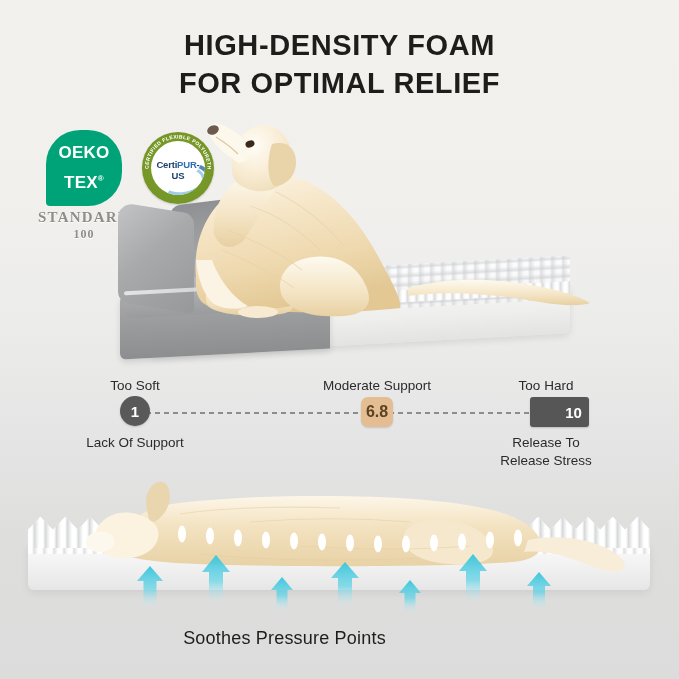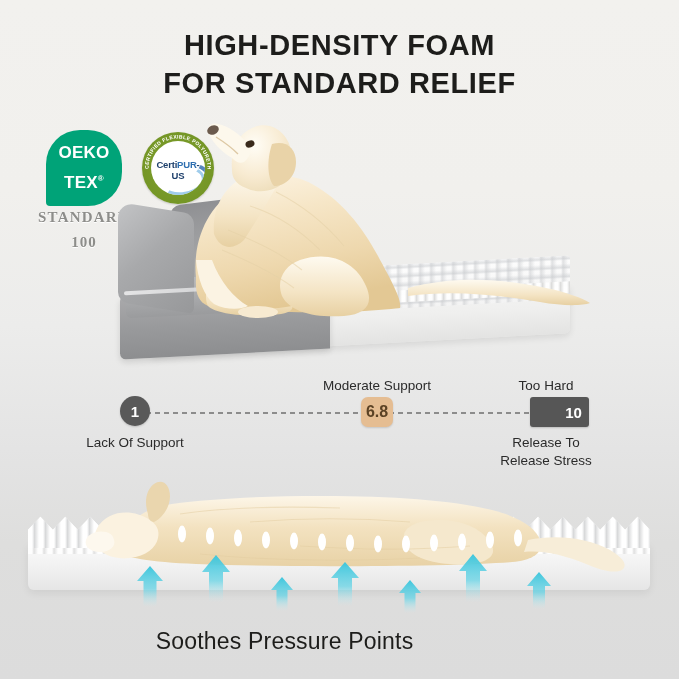--- a/index.html
+++ b/index.html
@@ -89,22 +89,21 @@
     color: #8d8d8a;
     font-weight: 700;
     font-size: 15px;
     letter-spacing: 1.2px;
     line-height: 1.25;
     text-shadow: 0 1px 0 #ffffff;
   }
   .oeko-standard .s2 {
     display: block;
     letter-spacing: 1px;
-    font-size: 15px;
-    margin-top: 6px;
+    font-size: 12px;
   }
 
   .certipur {
     position: absolute;
     left: 104px;
     top: 2px;
     width: 72px;
     height: 72px;
     border-radius: 50%;
     background: #7a9b28;
@@ -409,33 +408,33 @@
   .dog-bottom { position: absolute; left: 0; top: 0; width: 679px; height: 160px; }
 
   .arrows { position: absolute; left: 0; top: 0; width: 679px; height: 160px; }
 
   .caption {
     position: absolute;
     left: 0;
     top: 628px;
     width: 569px;
     text-align: center;
-    font-size: 23px;
+    font-size: 18px;
     color: #1d1d1b;
     letter-spacing: 0.2px;
   }
 </style>
 </head>
 <body>
 
 <div id="infographic">
 
   <div class="headline">
     <span class="line">HIGH-DENSITY FOAM</span>
-    <span class="line">FOR STANDARD RELIEF</span>
+    <span class="line">FOR OPTIMAL RELIEF</span>
   </div>
 
   <div class="badges">
 
     <div class="oeko-badge">
       <span class="l1">OEKO</span>
       <span class="l2"><span>TEX</span><span class="reg">®</span></span>
     </div>
     <div class="oeko-standard">
       <span>STANDARD</span>
@@ -538,20 +537,21 @@
         <path d="M222,140 C246,150 272,162 294,178"></path>
         <path d="M250,96 C276,104 300,120 320,140"></path>
         <path d="M276,82 C300,94 324,112 344,136"></path>
       </g>
     </svg>
   </div>
 
   <div class="scale">
     <div class="scale-track"></div>
 
+    <div class="scale-label-top lbl-left">Too Soft</div>
     <div class="scale-label-top lbl-mid">Moderate Support</div>
     <div class="scale-label-top lbl-right">Too Hard</div>
 
     <div class="node node-1">1</div>
     <div class="node node-mid">6.8</div>
     <div class="node node-10">10</div>
 
     <div class="scale-label-bot lbl-left">Lack Of Support</div>
     <div class="scale-label-bot lbl-right">
       <span>Release To</span><br>

